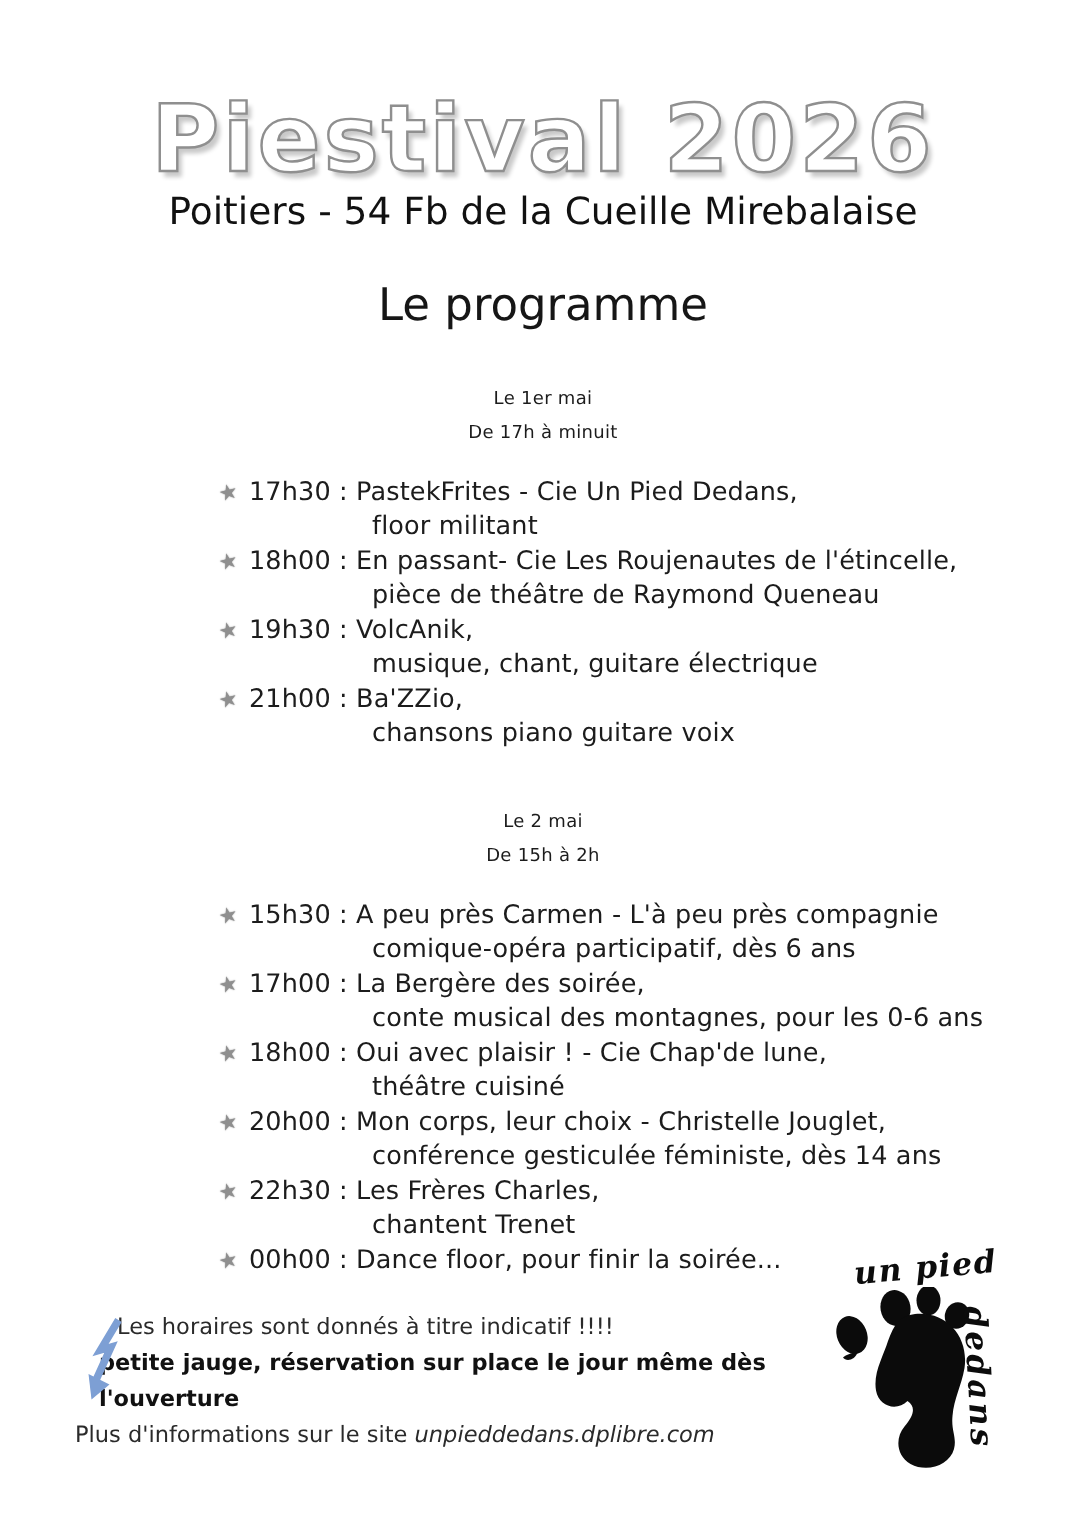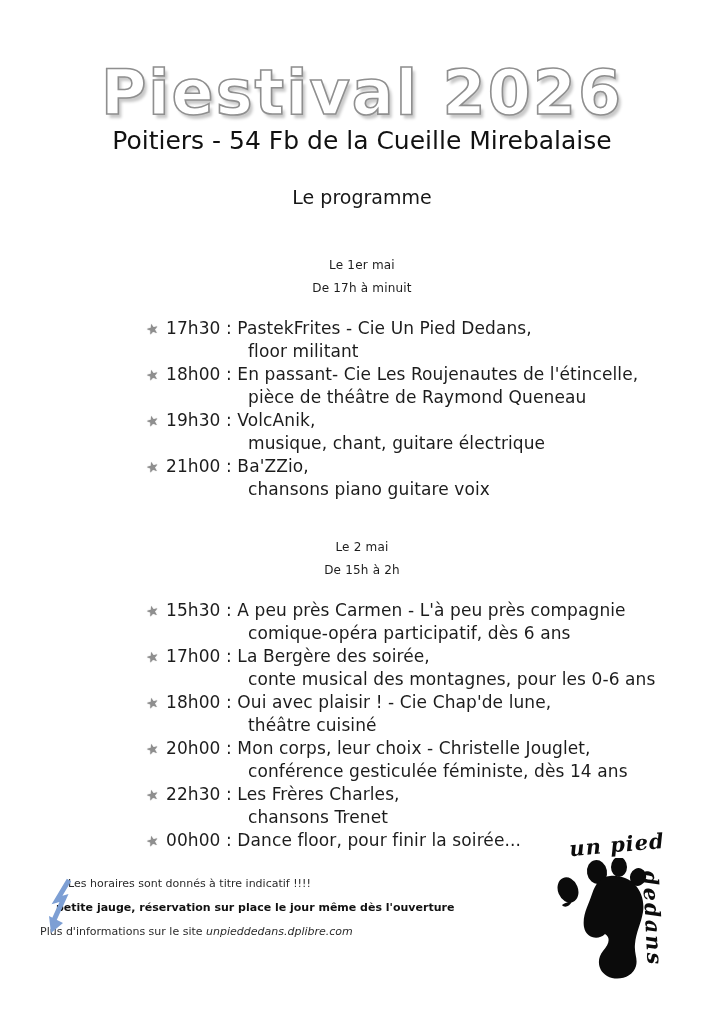--- a/index.html
+++ b/index.html
@@ -24,21 +24,21 @@
   }
   .subtitle{
     position:absolute;top:126px;left:0;width:100%;
     text-align:center;
     font-size:25px;font-weight:400;letter-spacing:0px;
     color:#111;
   }
   .programme{
     position:absolute;top:186px;left:0;width:100%;
     text-align:center;
-    font-size:19px;font-weight:400;
+    font-size:30px;font-weight:400;
     color:#161616;
   }
 
   .section-header{
     position:absolute;left:0;width:100%;
     text-align:center;font-size:12px;line-height:23px;
     color:#1c1c1c;letter-spacing:0.2px;
   }
   .sec1{top:254px;}
   .sec2{top:536px;}
@@ -56,22 +56,22 @@
     width:20px;flex:0 0 20px;
     color:#8f8f8f;font-size:14px;line-height:23px;
     transform:rotate(-14deg);
     text-shadow:0 0 1px #6f6f6f;
   }
   .lines{flex:1;}
   .l2{margin-left:82px;}
 
   
   .footer{
-    position:absolute;left:28px;top:872px;width:540px;
-    font-size:11px;line-height:24px;color:#2a2a2a;
+    position:absolute;left:38px;top:872px;width:540px;
+    font-size:15px;line-height:24px;color:#2a2a2a;
   }
   .bolt{position:absolute;left:20px;top:6px;}
   .f1{margin-left:40px;}
   .f2{margin-left:28px;font-weight:700;color:#111;}
   .f3{margin-left:12px;}
   .site{font-style:italic;}
 
   
   .logo{
     position:absolute;right:16px;top:810px;width:160px;height:170px;
@@ -170,21 +170,21 @@
       <span class="star">★</span>
       <div class="lines">
         <div>20h00 : Mon corps, leur choix - Christelle Jouglet,</div>
         <div class="l2">conférence gesticulée féministe, dès 14 ans</div>
       </div>
     </div>
     <div class="item">
       <span class="star">★</span>
       <div class="lines">
         <div>22h30 : Les Frères Charles,</div>
-        <div class="l2">chansons Trenet</div>
+        <div class="l2">chantent Trenet</div>
       </div>
     </div>
     <div class="item">
       <span class="star">★</span>
       <div class="lines">
         <div>00h00 : Dance floor, pour finir la soirée...</div>
       </div>
     </div>
   </div>
 

